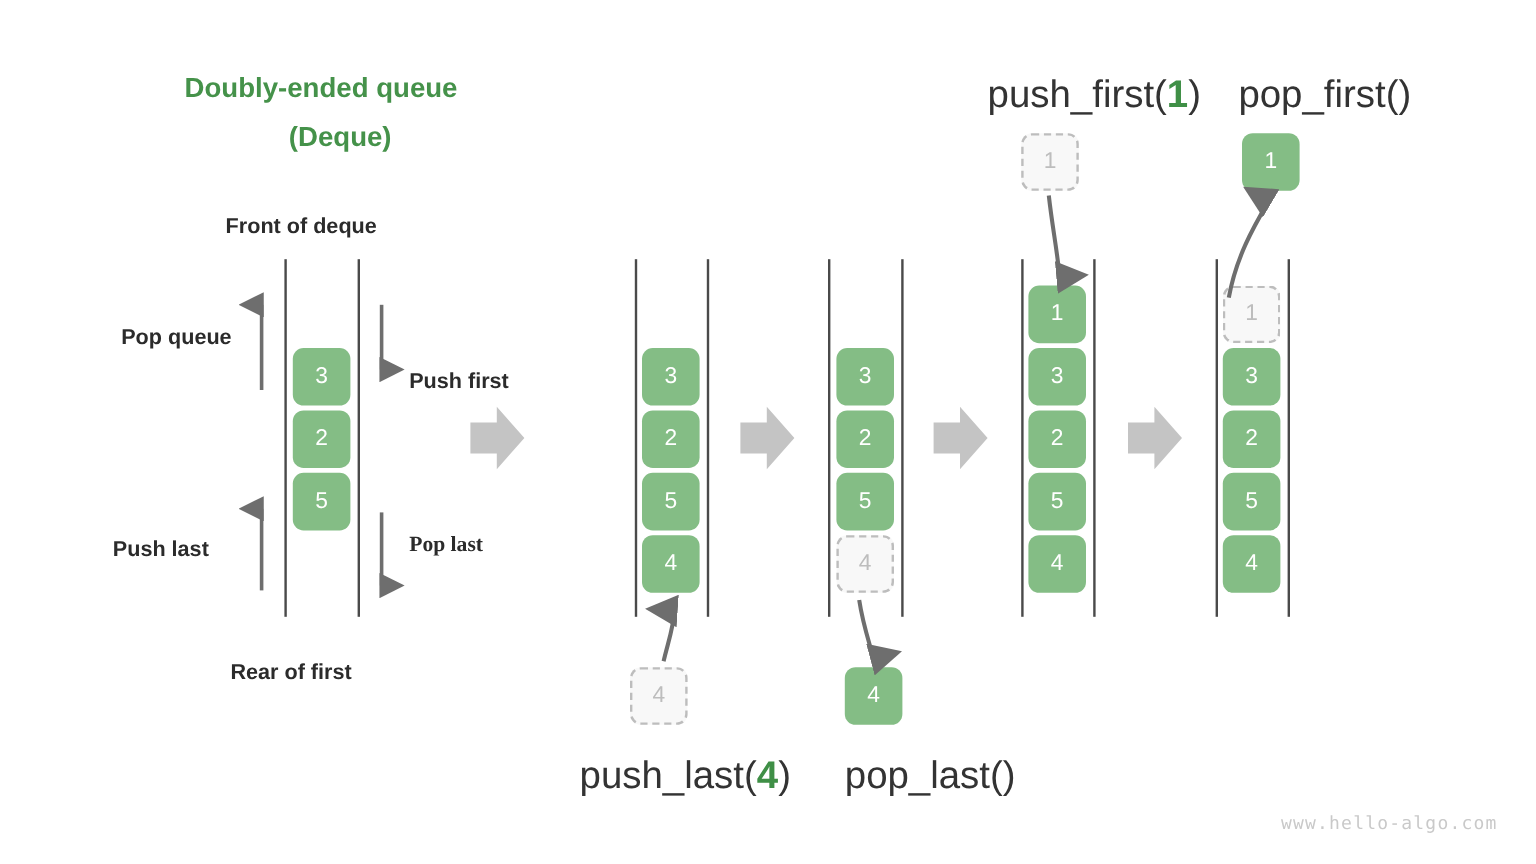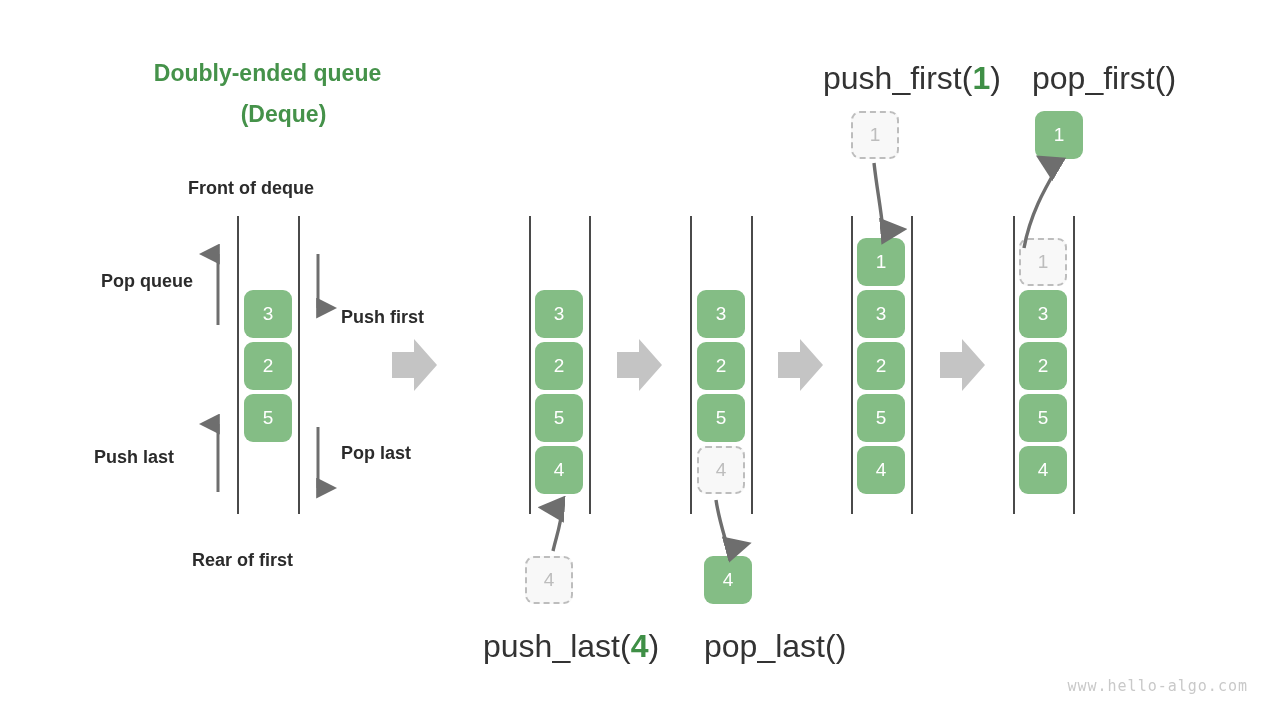--- a/index.html
+++ b/index.html
@@ -97,21 +97,21 @@
 <body>
 
 <div class="abs" id="title-line1">Doubly-ended queue</div>
 <div class="abs" id="title-line2">(Deque)</div>
 
 <div class="abs bold-label" style="left:188px; top:150px;margin-top:28px;">Front of deque</div>
 <div class="abs bold-label" style="left:192px; top:550px;">Rear of first</div>
 <div class="abs bold-label" style="left:101px; top:271px;">Pop queue</div>
 <div class="abs bold-label" style="left:341px; top:271px;margin-top:36px;">Push first</div>
 <div class="abs bold-label" style="left:94px; top:447px;">Push last</div>
-<div class="abs bold-label" style="left:341px; top:443px;">Pop last</div>
+<div class="abs bold-label" style="left:341px; top:443px;font-family:Liberation Serif, serif;">Pop last</div>
 
 <div class="abs rail" style="left:237px; top:216px; height:298px;"></div>
 <div class="abs rail" style="left:298px; top:216px; height:298px;"></div>
 
 <div class="abs node" style="left:244px; top:290px;">3</div>
 <div class="abs node" style="left:244px; top:342px;">2</div>
 <div class="abs node" style="left:244px; top:394px;">5</div>
 
 <div class="abs rail" style="left:529px; top:216px; height:298px;"></div>
 <div class="abs rail" style="left:589px; top:216px; height:298px;"></div>

